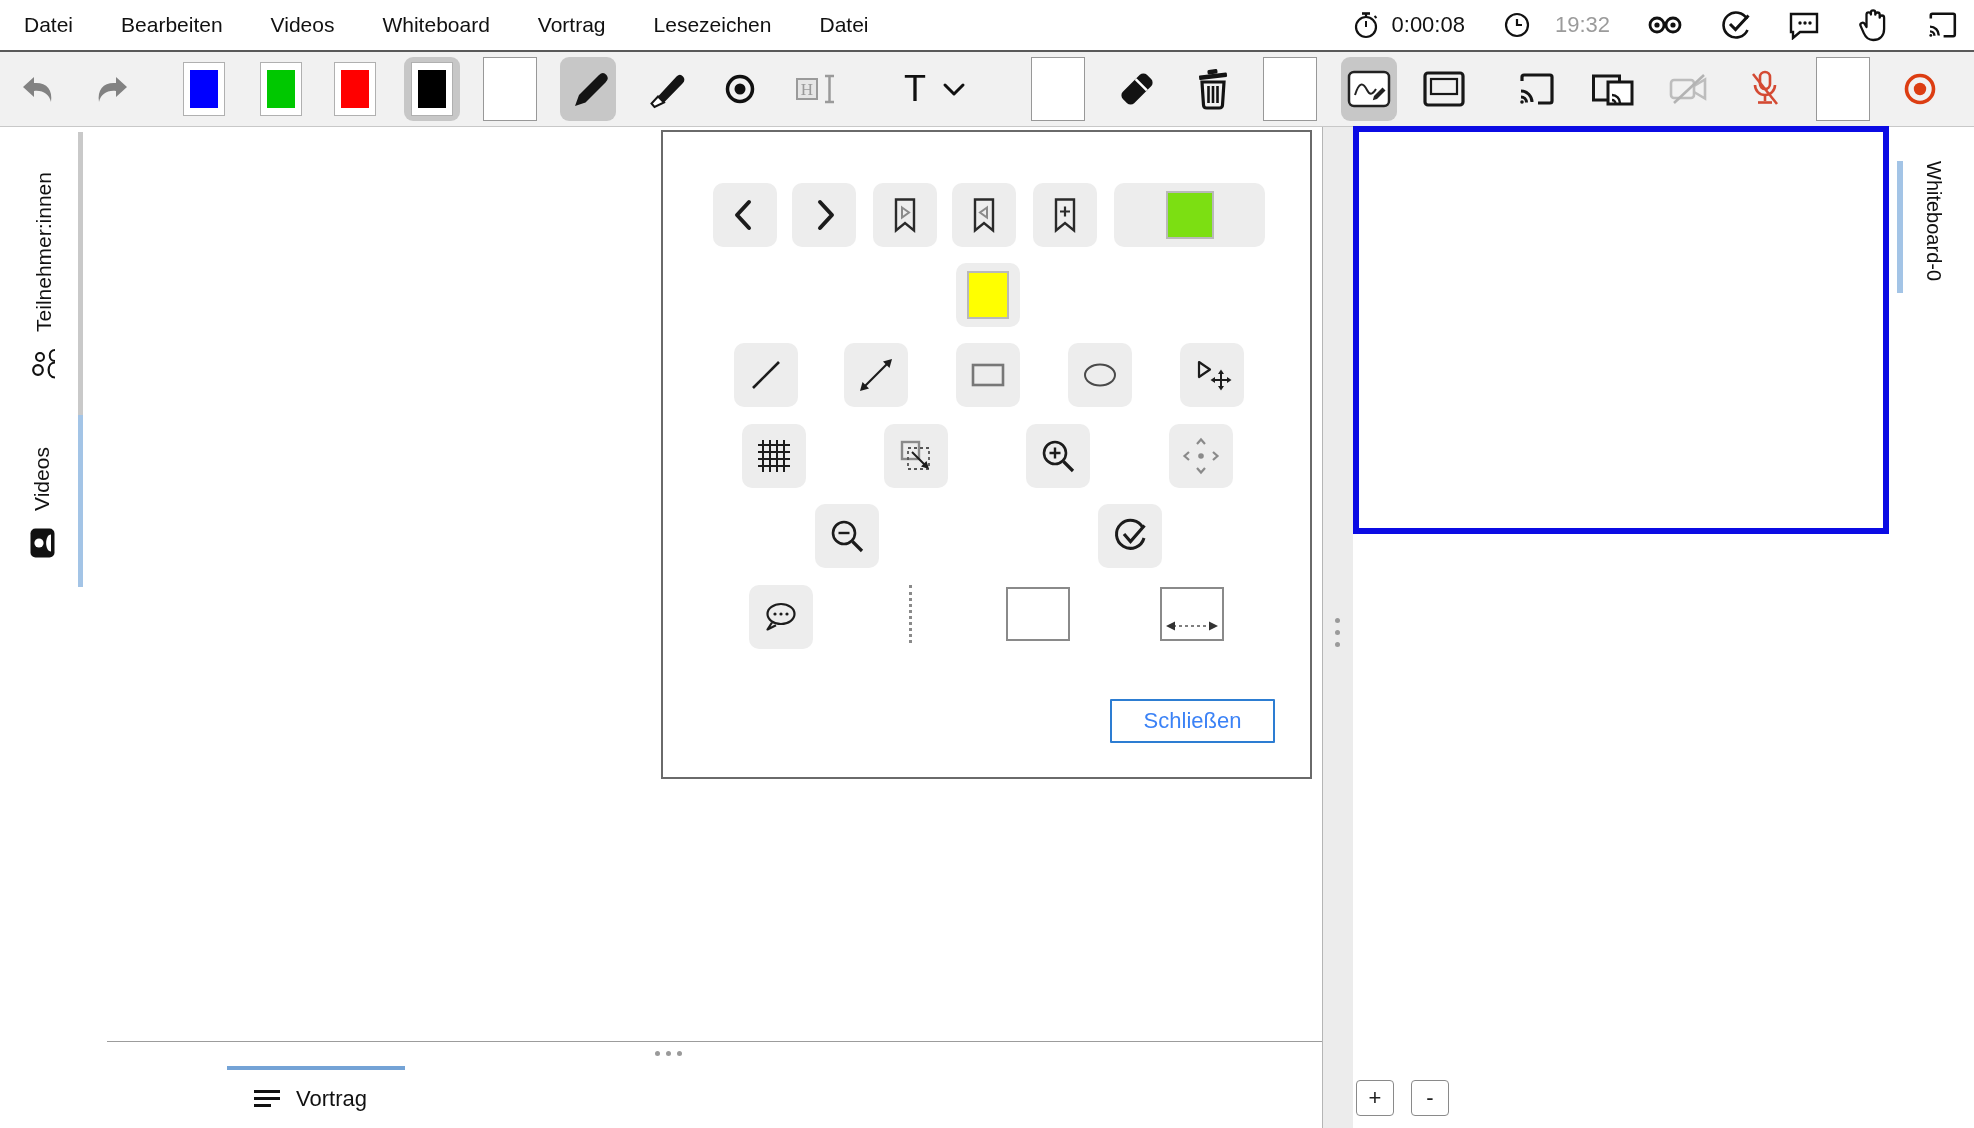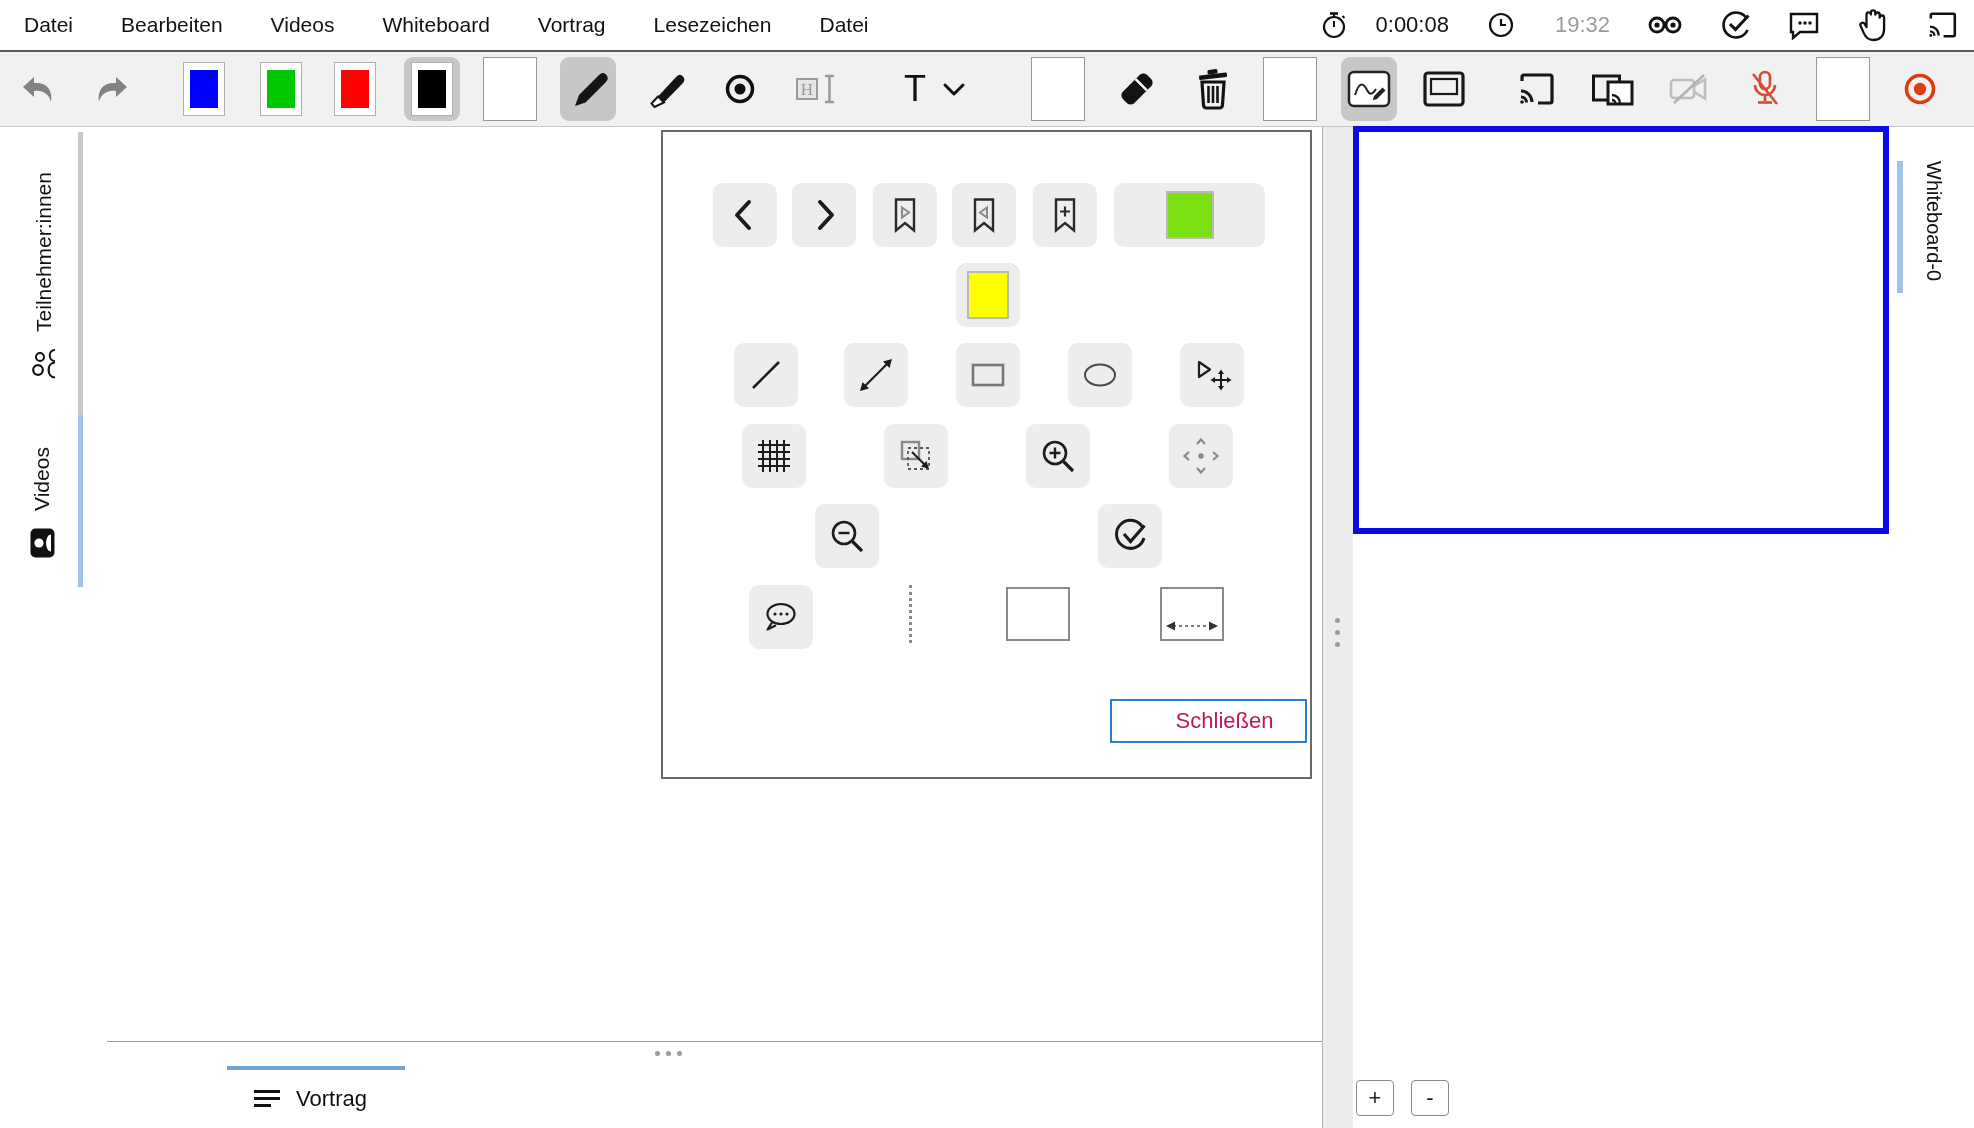--- a/index.html
+++ b/index.html
@@ -4,21 +4,21 @@
 <style>
   html,body{margin:0;padding:0;background:#fff;}
   .app{position:relative;width:1974px;height:1128px;overflow:hidden;
        font-family:"Liberation Sans",sans-serif;color:#111;background:#fff;}
   
   .menubar{position:absolute;left:0;top:0;width:100%;height:50px;background:#fff;
            border-bottom:2px solid #5a5a5a;display:flex;align-items:center;}
   .menu-items{display:flex;gap:48px;padding-left:24px;font-size:21px;}
   .menu-item{cursor:default;}
   .menu-right{position:absolute;right:16px;top:0;height:50px;display:flex;align-items:center;gap:38px;}
-  .mr-group{display:flex;align-items:center;gap:28px;font-size:22px;}
+  .mr-group{display:flex;align-items:center;gap:12px;font-size:22px;}
   .time-grey{color:#9b9b9b;margin-left:12px;}
   
   .toolbar{position:absolute;left:0;top:52px;width:100%;height:74px;background:#f1f1f1;
            border-bottom:1px solid #c8c8c8;}
   .slot{position:absolute;top:5px;width:56px;height:64px;display:flex;align-items:center;
         justify-content:center;border-radius:9px;}
   .slot.sel{background:#c7c7c7;}
   .swatchbtn{width:40px;height:52px;background:#fff;border:1px solid #b0b0b0;
              display:flex;align-items:center;justify-content:center;}
   .swatch{width:28px;height:38px;}
@@ -43,21 +43,21 @@
   .zoom-btn{position:absolute;width:36px;height:34px;background:#fff;border:1px solid #8a8a8a;
             border-radius:4px;font-size:22px;display:flex;align-items:center;justify-content:center;color:#222;}
   
   .dialog{position:absolute;left:661px;top:130px;width:651px;height:649px;background:#fff;
           border:2px solid #6a6a6a;box-sizing:border-box;z-index:5;}
   .pbtn{position:absolute;width:64px;height:64px;background:#ededed;border-radius:10px;
         display:flex;align-items:center;justify-content:center;}
   .pswatch{border:2px solid #b9b9b9;}
   .close-btn{position:absolute;left:447px;top:567px;width:161px;height:40px;background:#fff;
              border:2px solid #2d7dd2;font-size:22px;display:flex;align-items:center;justify-content:center;
-             font-family:"Liberation Sans",sans-serif;color:#be185d;border-radius:1px;padding-left:32px;}
+             font-family:"Liberation Sans",sans-serif;color:#3b82f6;border-radius:1px;}
   .dotted-div{position:absolute;width:0;height:58px;border-left:3px dotted #8a8a8a;}
   .plainbox{position:absolute;width:64px;height:54px;background:#fff;border:2px solid #8a8a8a;
             box-sizing:border-box;display:flex;align-items:flex-end;justify-content:center;}
   
   .bottombar{position:absolute;left:0;top:1069px;width:1322px;height:59px;background:#fff;}
   .btab{position:absolute;top:0;height:100%;display:flex;align-items:center;gap:14px;font-size:22px;}
   .tab-underline{position:absolute;left:227px;top:-3px;width:178px;height:4px;}
   svg{display:block;}
 </style>
 </head>

